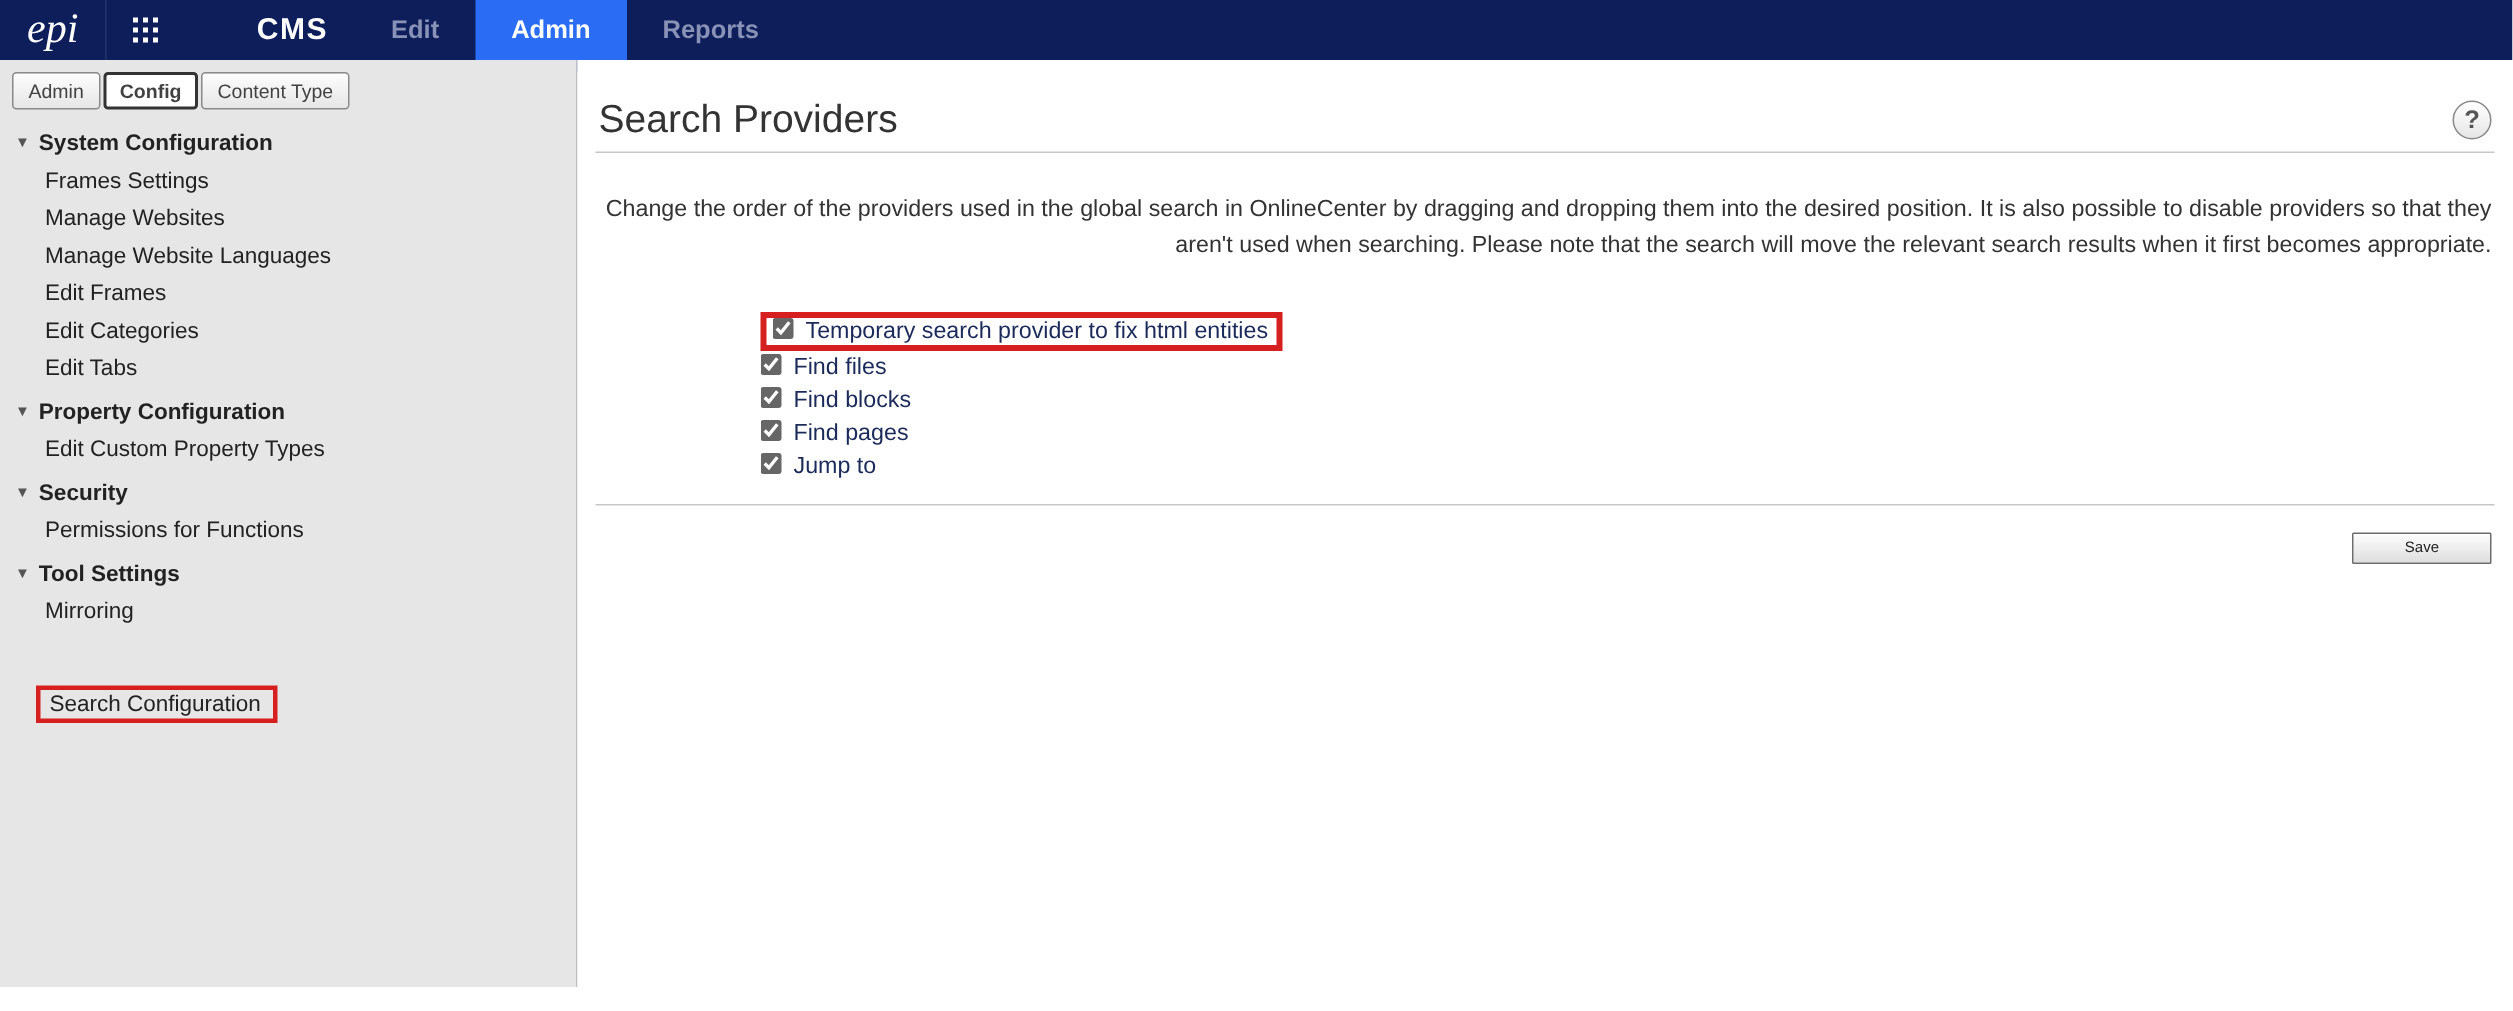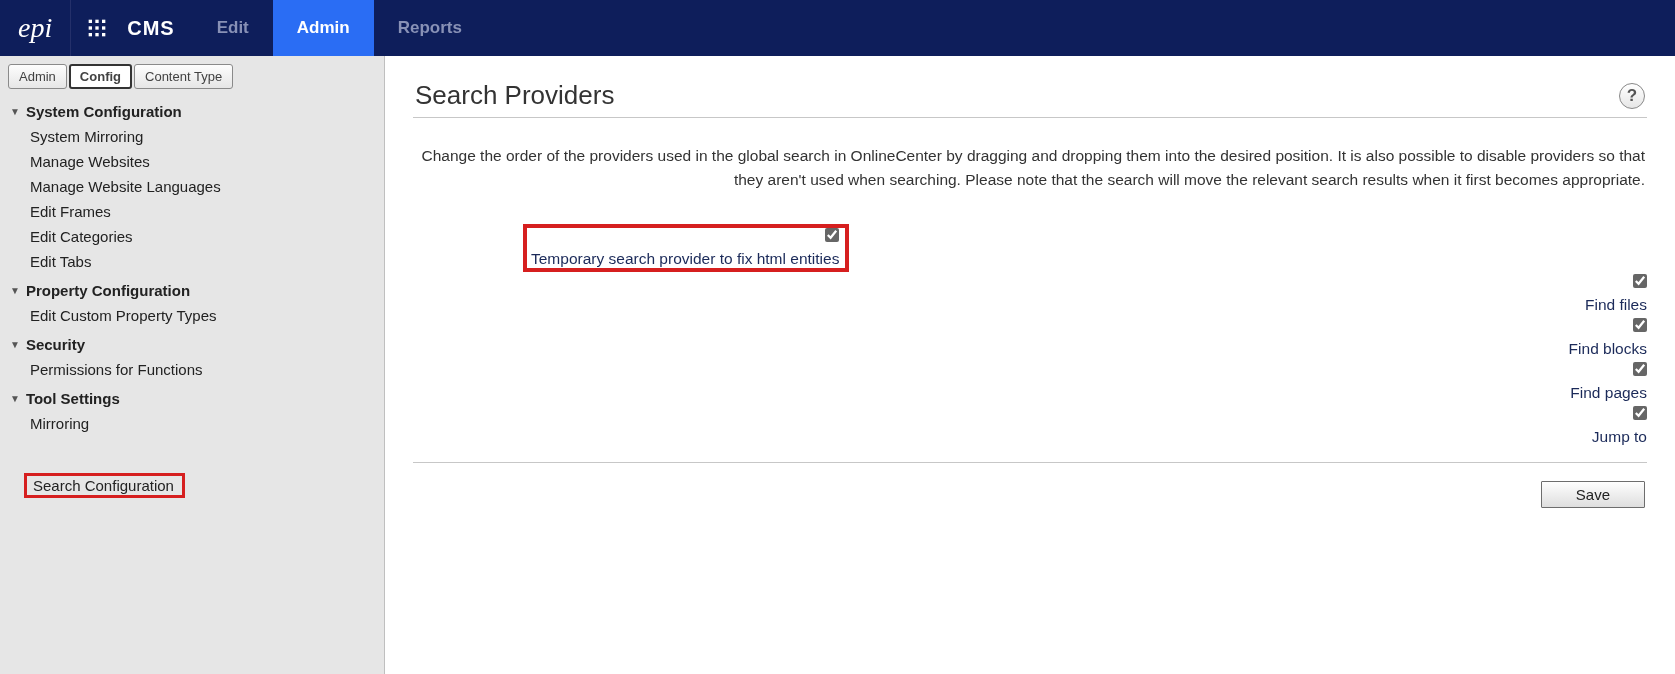--- a/index.html
+++ b/index.html
@@ -1,31 +1,31 @@
 <!DOCTYPE html>
 <html><head>
   <meta charset="utf-8">
   <style>
     * { box-sizing: border-box; margin: 0; padding: 0; }
     body { font-family: Arial, Helvetica, sans-serif; font-size: 14px; background:#fff; color:#333; }
 
     
-    .topbar { display:flex; align-items:center; background:#0e1e5b; height:56px; padding:0 0 0 0; }
+    .topbar { display:flex; align-items:center; background:#0e1e5b; height:40px; padding:0 0 0 0; }
     .topbar .logo { padding:0 18px; color:#fff; font-style:italic; font-size:28px; font-family: 'Brush Script MT', cursive; }
     .topbar .divider { width:1px; height:56px; background:#24306a; }
     .topbar .waffle { padding:0 16px; display:flex; align-items:center; justify-content:center; }
     .topbar .waffle svg { fill:#fff; }
-    .topbar .brand { color:#fff; font-weight:bold; font-size:20px; padding:0 18px 0 4px; letter-spacing:1px; }
+    .topbar .brand { color:#fff; font-weight:bold; font-size:20px; padding:0 18px 0 4px; letter-spacing:1px;margin-left:44px; }
     .topbar .nav-item { color:#8891b6; font-size:17px; padding:0 24px; height:56px; display:flex; align-items:center; cursor:pointer; font-weight:600;}
     .topbar .nav-item.active { background:#2a6df4; color:#fff; }
 
     
     .body { display:flex; }
     .sidebar { width:385px; background:#e6e6e6; border-right:1px solid #bfbfbf; min-height:618px; padding:8px 8px; }
-    .main { flex:1; padding:14px 28px; background:#fff; }
+    .main { flex:1; padding:14px 12px; background:#fff; }
 
     
     .subtabs { display:flex; gap:2px; margin-bottom:6px; }
     .subtab { border:1px solid #8a8a8a; background:linear-gradient(#fdfdfd,#e6e6e6); padding:4px 10px; font-size:13px; border-radius:3px; cursor:pointer; color:#424242; }
     .subtab.active { border:2px solid #333; padding:3px 9px; font-weight:bold; background:#fff;}
 
     
     .section-title { display:flex; align-items:center; font-weight:bold; font-size:15px; color:#222; padding:8px 4px 4px 2px; cursor:pointer;}
     .section-title .tri { margin-right:6px; font-size:10px; color:#555;}
     .tree-item { font-size:15px; color:#222; padding:4px 0 4px 22px; cursor:pointer; }
@@ -33,27 +33,27 @@
 
     
     .page-header { display:flex; justify-content:space-between; align-items:center; padding:10px 2px 6px 2px; border-bottom:1px solid #c7c7c7;}
     .page-title { font-size:26px; font-weight:normal; color:#333; }
     .help-icon { width:26px; height:26px; border-radius:50%; border:1px solid #888; background:linear-gradient(#fff,#e6e6e6); display:flex; align-items:center; justify-content:center; font-weight:bold; color:#555; cursor:pointer; font-size:17px;}
 
     .desc { font-size:15.5px; color:#333; line-height:1.55; padding:26px 2px 28px 2px;text-align:right; }
 
     
     .provider-list { padding:4px 0 14px 110px; border-bottom:1px solid #c7c7c7;}
-    .provider-row { display:flex; align-items:flex-end; gap:8px; padding:2px 0; font-size:15.5px; color:#1b2a59;flex-direction:column;}
+    .provider-row { display:flex; align-items:flex-start; gap:8px; padding:2px 0; font-size:15.5px; color:#1b2a59;}
     .provider-row.highlight-row { border:4px solid #d61f1f; display:inline-flex; padding:0px 6px 0px 4px;}
     .chk { width:14px; height:14px; accent-color:#666; cursor:pointer;}
 
     
     .actions { display:flex; justify-content:flex-end; padding:18px 2px;}
-    .btn-save { border:1px solid #6d6d6d; background:linear-gradient(#fefefe,#dedede); padding:4px 34px; font-size:15px; cursor:pointer; border-radius:1px; color:#222;}
+    .btn-save { border:1px solid #6d6d6d; background:linear-gradient(#fefefe,#dedede); padding:4px 34px; font-size:10px; cursor:pointer; border-radius:1px; color:#222;}
   </style>
 </head>
 <body>
 
 <div class="topbar">
   <div class="logo">epi</div>
   <div class="divider"></div>
   <div class="waffle">
     <svg width="20" height="20" viewBox="0 0 24 24">
         <rect x="2" y="2" width="4" height="4"></rect>
@@ -79,21 +79,21 @@
     <div class="subtabs">
       <div class="subtab">Admin</div>
       <div class="subtab active">Config</div>
       <div class="subtab">Content Type</div>
     </div>
 
     <div class="section-title">
       <span class="tri">▼</span>
       <span>System Configuration</span>
     </div>
-    <div class="tree-item">System Mirroring</div>
+    <div class="tree-item">Frames Settings</div>
     <div class="tree-item">Manage Websites</div>
     <div class="tree-item">Manage Website Languages</div>
     <div class="tree-item">Edit Frames</div>
     <div class="tree-item">Edit Categories</div>
     <div class="tree-item">Edit Tabs</div>
 
     <div class="section-title">
       <span class="tri">▼</span>
       <span>Property Configuration</span>
     </div>

